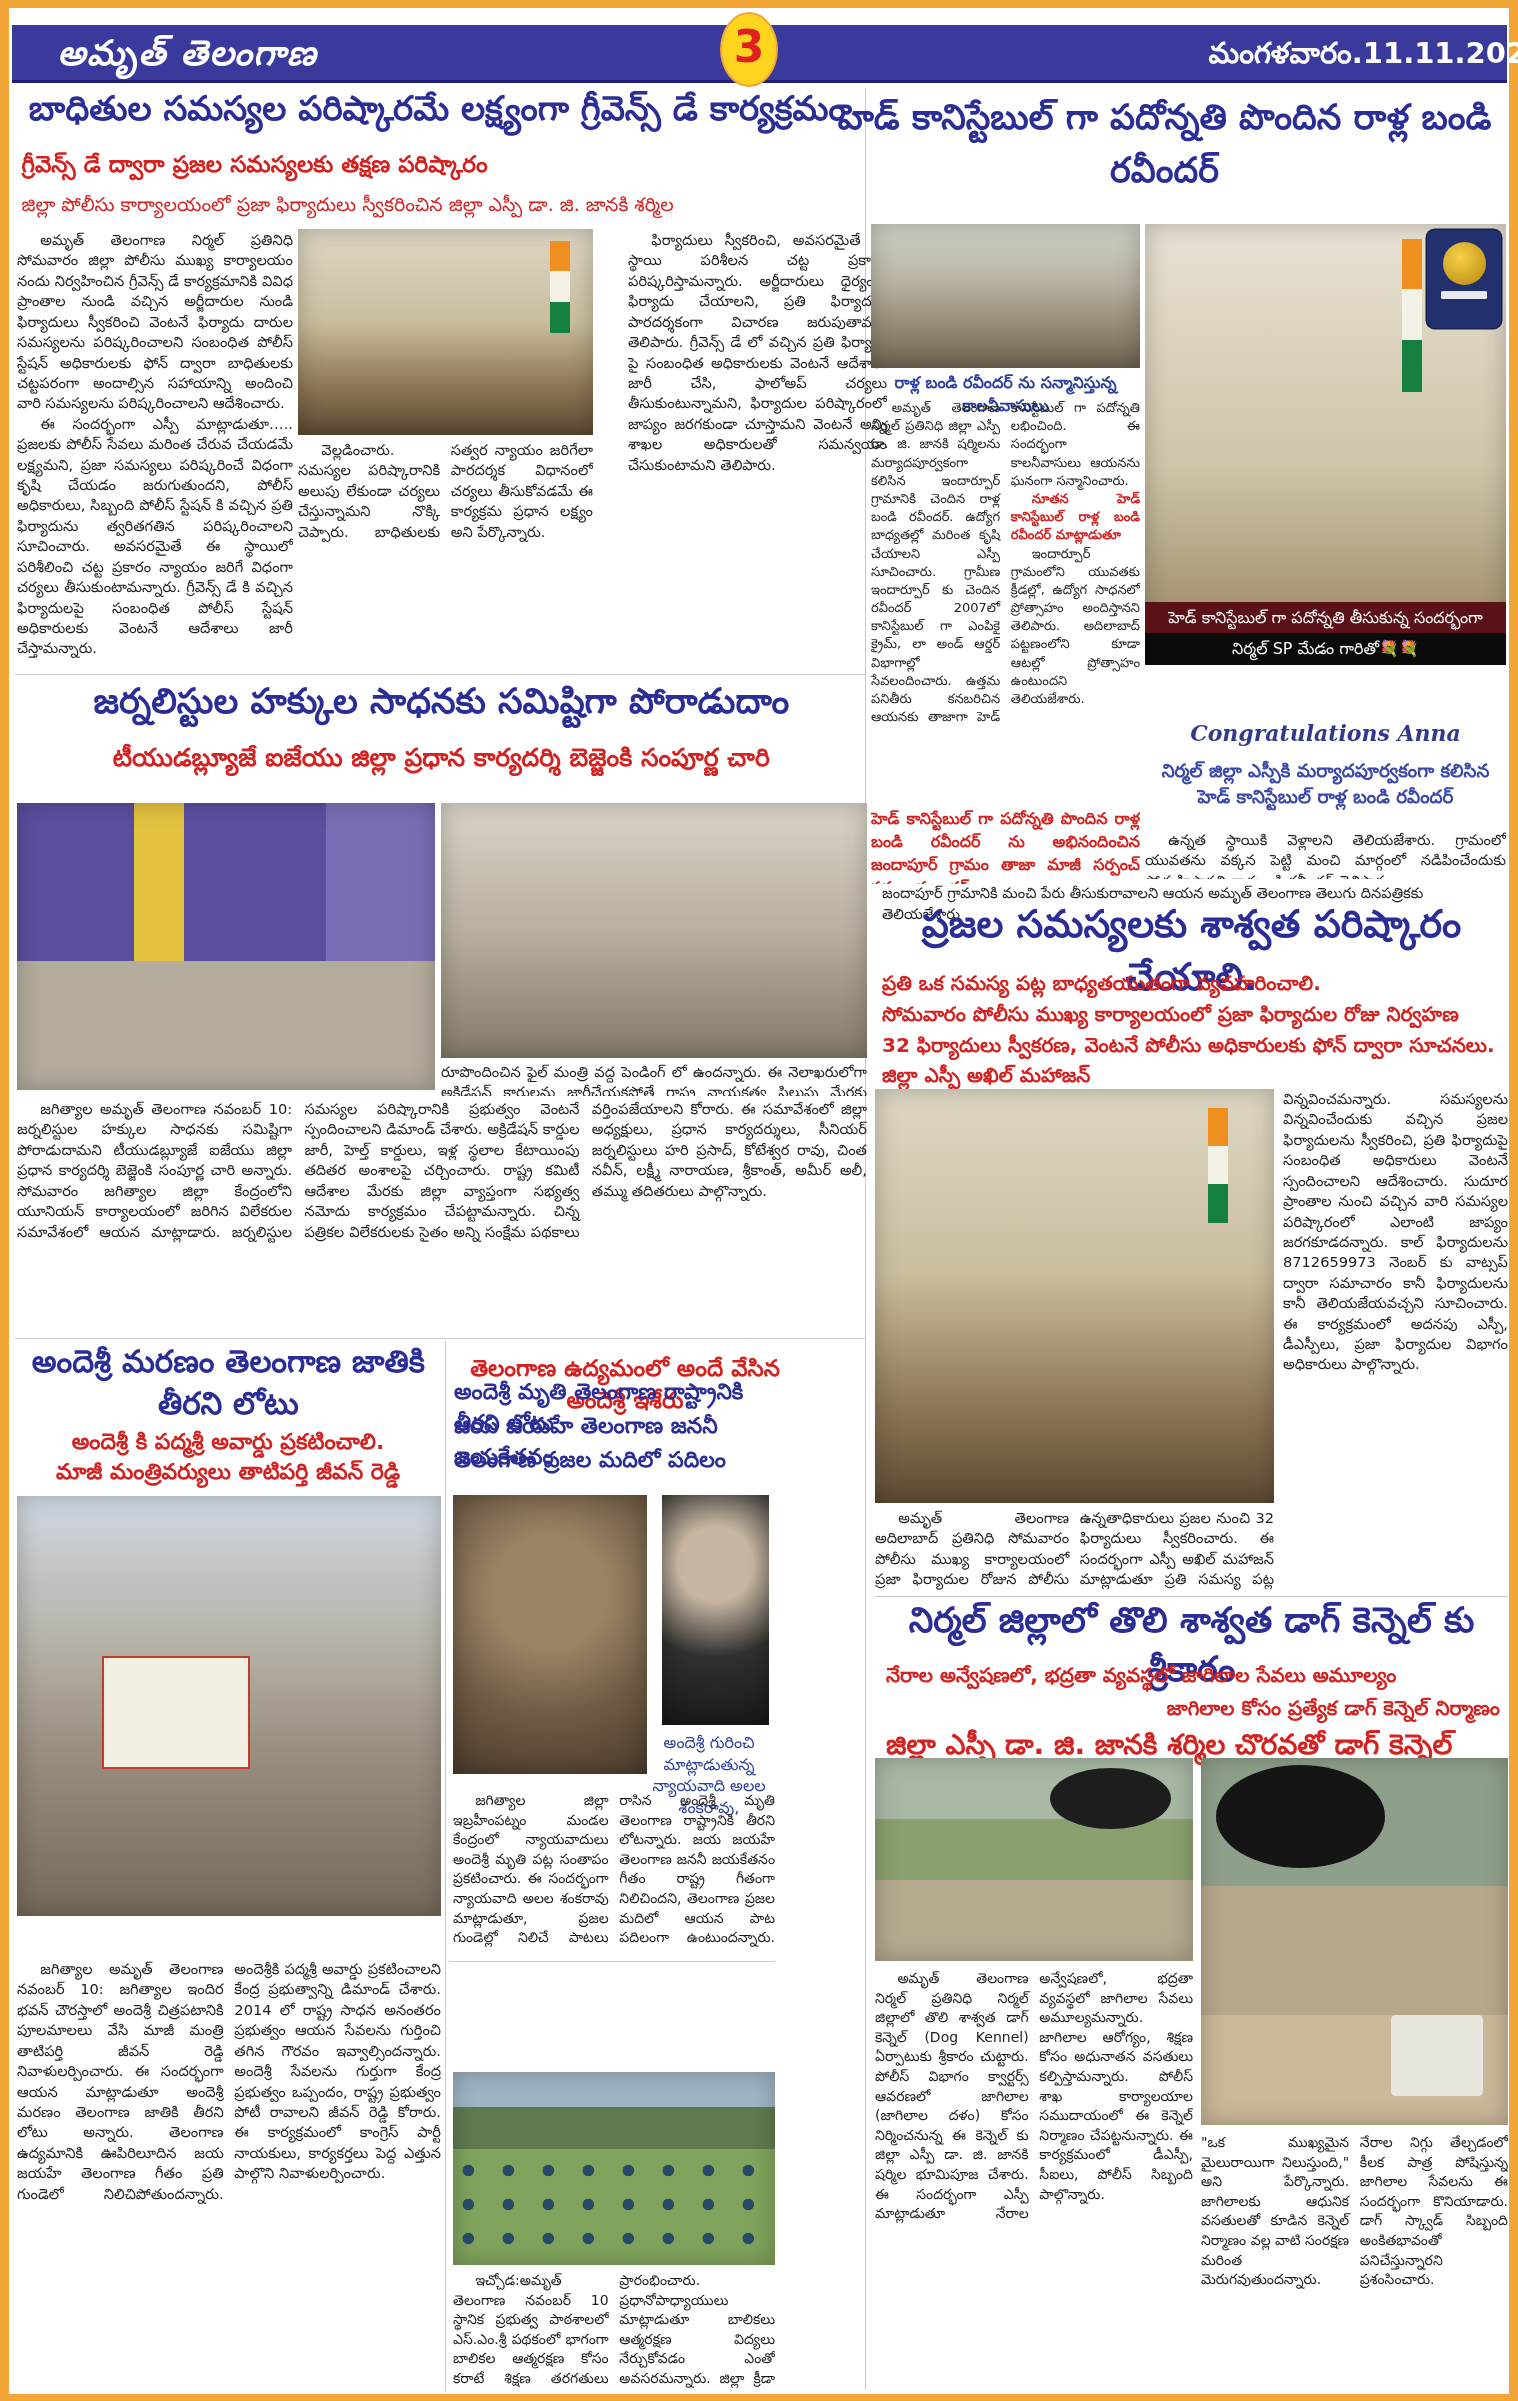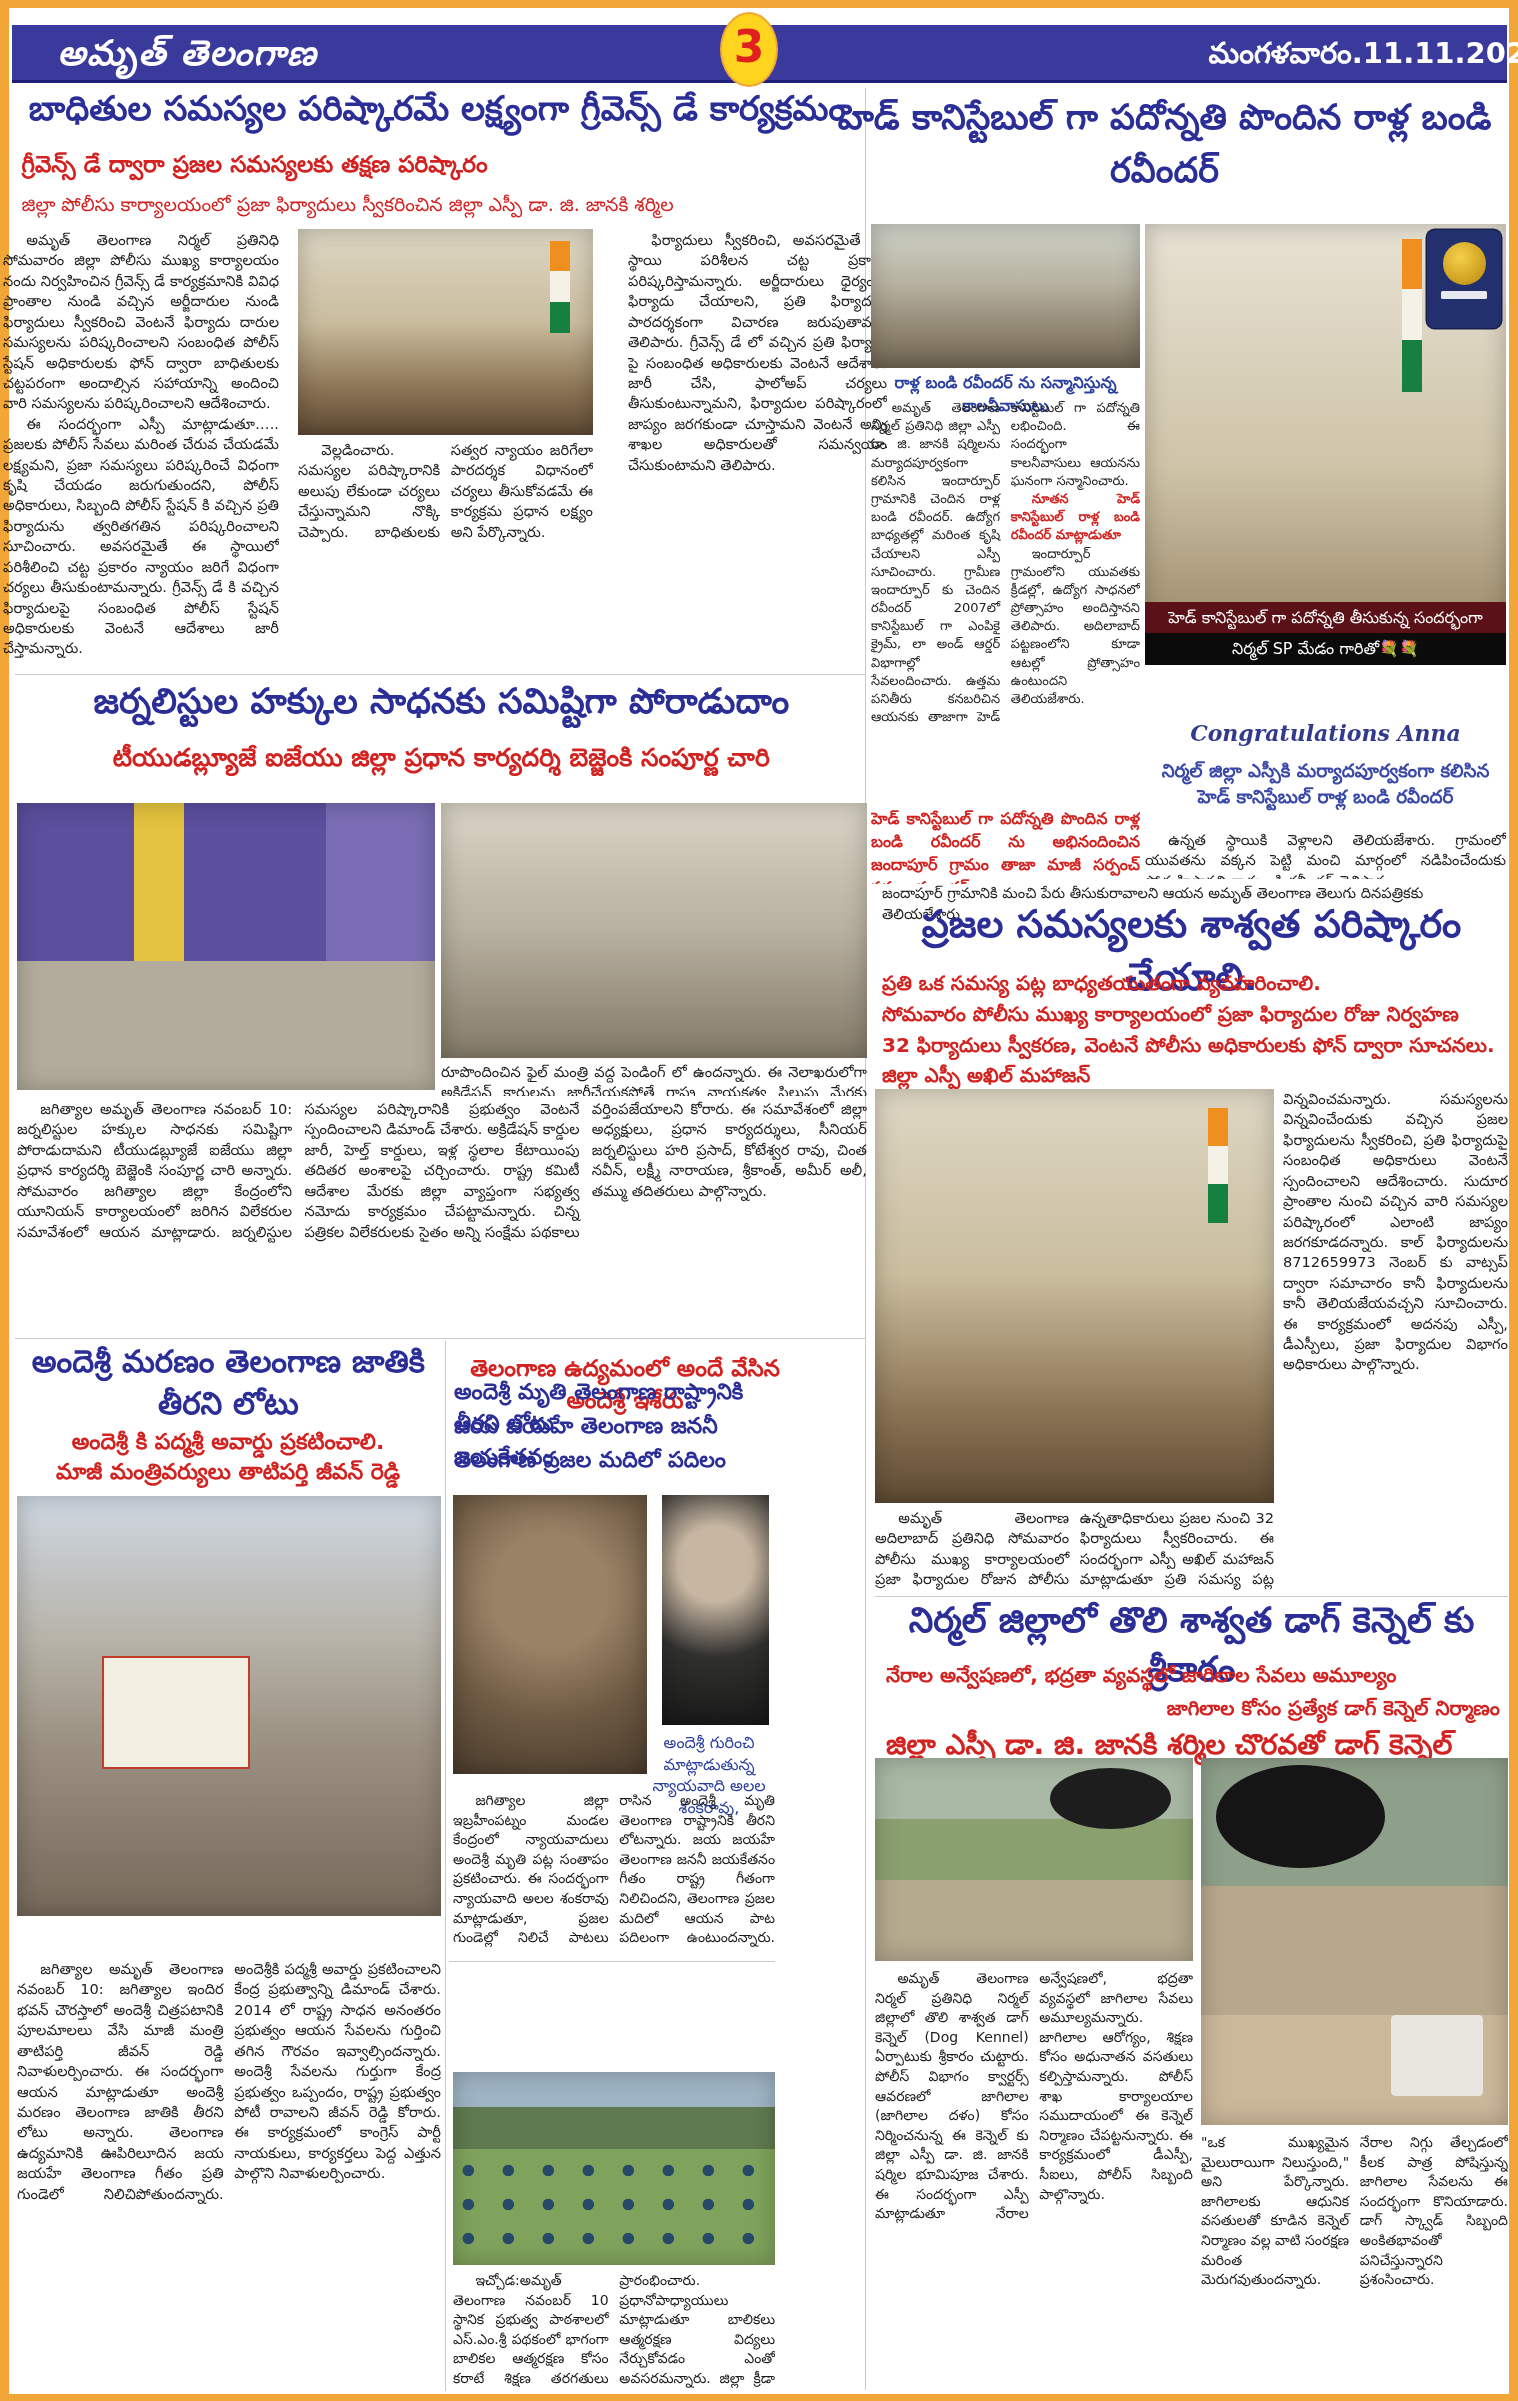--- a/index.html
+++ b/index.html
@@ -64,21 +64,21 @@
   <div class="abs vrule" style="left:445px;top:1341px;height:1050px;"></div>
   <div class="abs hrule" style="left:15.3px;top:674px;width:850px;"></div>
   <div class="abs hrule" style="left:15.3px;top:1338px;width:850px;"></div>
   <div class="abs hrule" style="left:449px;top:1961px;width:326px;"></div>
   <div class="abs hrule" style="left:875px;top:1596px;width:633px;"></div>
 
   <div class="abs hl center" style="left:15.3px;top:88px;width:844px;font-size:34px;">బాధితుల సమస్యల పరిష్కారమే లక్ష్యంగా గ్రీవెన్స్ డే కార్యక్రమం</div>
   <div class="abs red" style="left:21.5px;top:151px;width:767px;font-size:23px;font-weight:bold;">గ్రీవెన్స్ డే ద్వారా ప్రజల సమస్యలకు తక్షణ పరిష్కారం</div>
   <div class="abs red" style="left:21.5px;top:193px;width:813px;font-size:19px;">జిల్లా పోలీసు కార్యాలయంలో ప్రజా ఫిర్యాదులు స్వీకరించిన జిల్లా ఎస్పీ డా. జి. జానకి శర్మిల</div>
 
-  <div class="abs body" style="left:3px;top:230px;width:276px;height:436px;">
+  <div class="abs body" style="left:17px;top:230px;width:276px;height:436px;">
     <p>అమృత్ తెలంగాణ నిర్మల్ ప్రతినిధి సోమవారం జిల్లా పోలీసు ముఖ్య కార్యాలయం నందు నిర్వహించిన గ్రీవెన్స్ డే కార్యక్రమానికి వివిధ ప్రాంతాల నుండి వచ్చిన అర్జీదారుల నుండి ఫిర్యాదులు స్వీకరించి వెంటనే ఫిర్యాదు దారుల సమస్యలను పరిష్కరించాలని సంబంధిత పోలీస్ స్టేషన్ అధికారులకు ఫోన్ ద్వారా బాధితులకు చట్టపరంగా అందాల్సిన సహాయాన్ని అందించి వారి సమస్యలను పరిష్కరించాలని ఆదేశించారు.</p>
     <p>ఈ సందర్భంగా ఎస్పీ మాట్లాడుతూ….. ప్రజలకు పోలీస్ సేవలు మరింత చేరువ చేయడమే లక్ష్యమని, ప్రజా సమస్యలు పరిష్కరించే విధంగా కృషి చేయడం జరుగుతుందని, పోలీస్ అధికారులు, సిబ్బంది పోలీస్ స్టేషన్ కి వచ్చిన ప్రతి ఫిర్యాదును త్వరితగతిన పరిష్కరించాలని సూచించారు. అవసరమైతే ఈ స్థాయిలో పరిశీలించి చట్ట ప్రకారం న్యాయం జరిగే విధంగా చర్యలు తీసుకుంటామన్నారు. గ్రీవెన్స్ డే కి వచ్చిన ఫిర్యాదులపై సంబంధిత పోలీస్ స్టేషన్ అధికారులకు వెంటనే ఆదేశాలు జారీ చేస్తామన్నారు.</p>
   </div>
 
   <div class="photo ph-office" style="left:298px;top:229px;width:295px;height:206px;">
     <div class="flag" style="right:23px;top:11.5px;height:92px;"></div>
   </div>
 
   <div class="abs body cols2" style="left:298px;top:440px;width:295px;height:226px;">
     <p>వెల్లడించారు. సమస్యల పరిష్కారానికి అలుపు లేకుండా చర్యలు చేస్తున్నామని నొక్కి చెప్పారు. బాధితులకు సత్వర న్యాయం జరిగేలా పారదర్శక విధానంలో చర్యలు తీసుకోవడమే ఈ కార్యక్రమ ప్రధాన లక్ష్యం అని పేర్కొన్నారు.</p>

